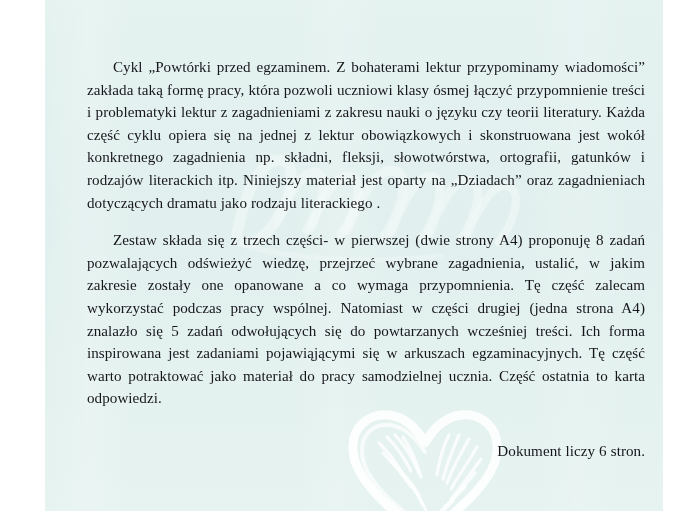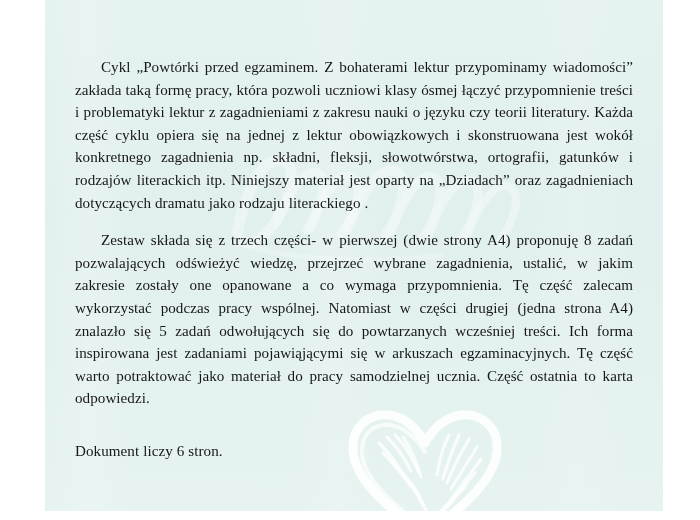--- a/index.html
+++ b/index.html
@@ -75,41 +75,41 @@
     left: 300px;
     top: 405px;
     width: 160px;
     height: 140px;
     opacity: 0.95;
     pointer-events: none;
   }
 
   #text-body {
     position: absolute;
-    left: 30px;
+    left: 42px;
     top: 56px;
     width: 558px;
     z-index: 3;
   }
 
   p.para {
     margin: 0 0 15px 0;
     font-size: 15.1px;
     line-height: 22.6px;
     color: #17161b;
     text-align: justify;
     text-justify: inter-word;
     text-indent: 26px;
     letter-spacing: 0.05px;
     word-spacing: 0.2px;
   }
 
   p.para.last {
     margin-bottom: 0;
-    text-align: left;
+    text-align: right;
     text-indent: 0;
     font-family: Liberation Serif, serif;
   }
 
   p.para.second {
     margin-bottom: 30px;
   }
 </style>
 </head>
 <body>

